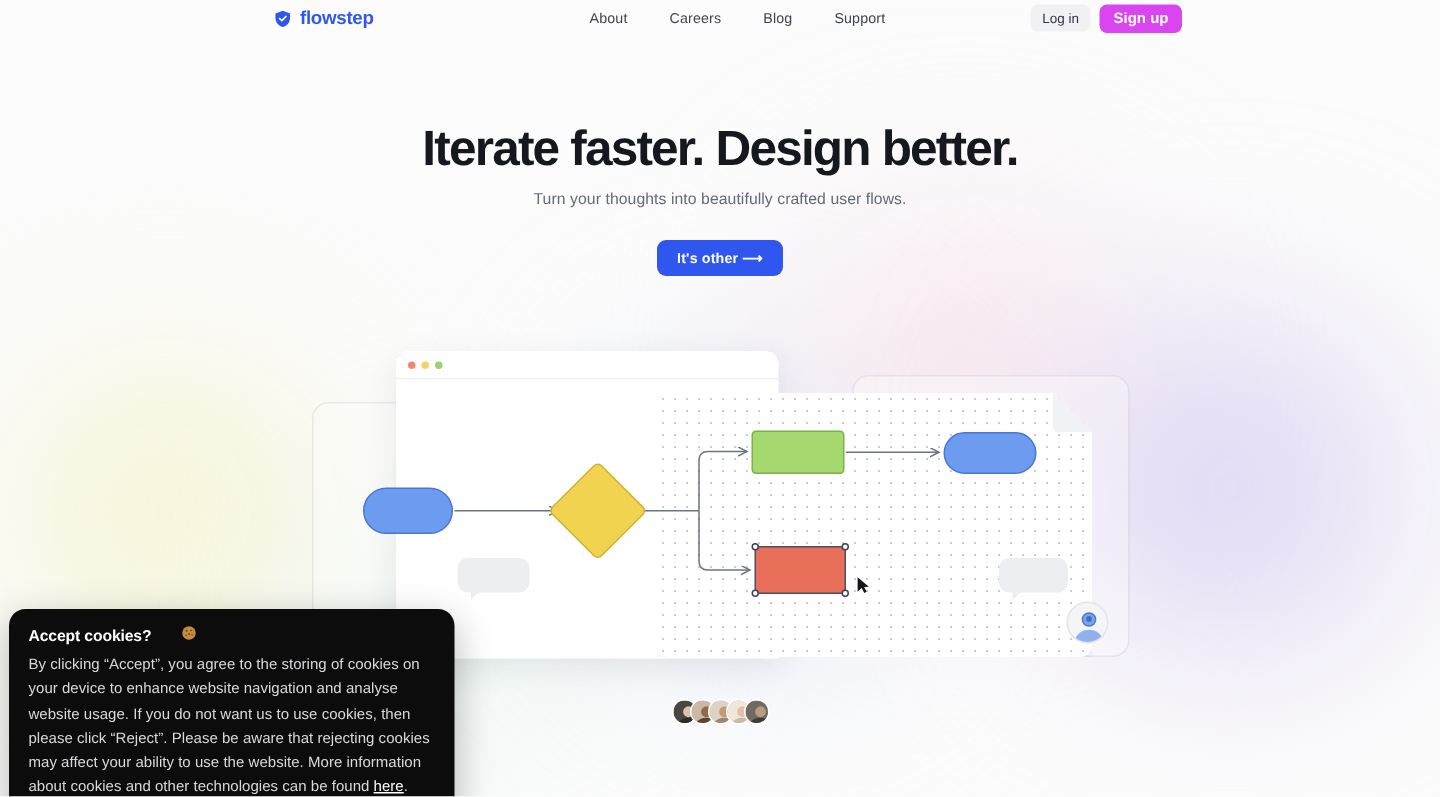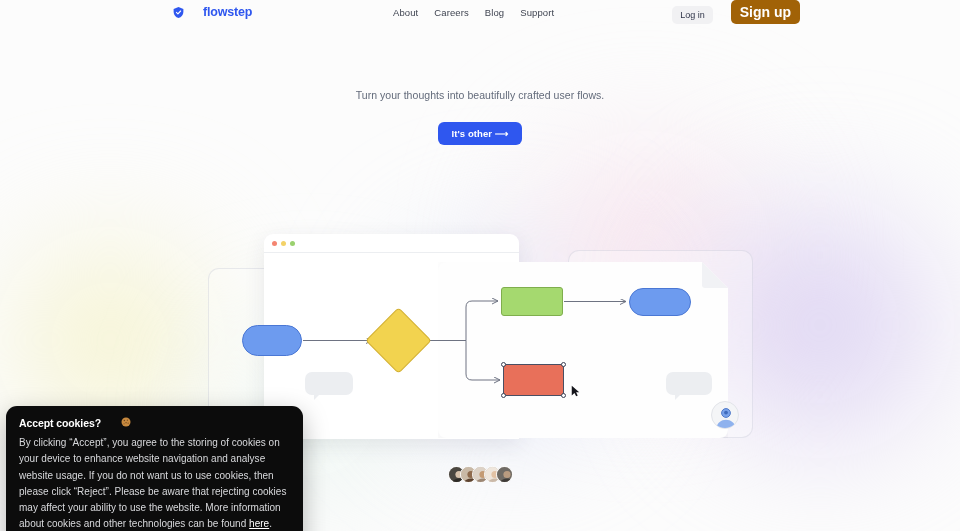--- a/index.html
+++ b/index.html
@@ -27,35 +27,35 @@
   #blob-blue { left: 360px; top: 215px; width: 300px; height: 250px;
     background: radial-gradient(circle, rgba(205,215,245,.75) 0%, rgba(224,230,248,.4) 48%, rgba(250,251,254,0) 74%); }
   #blob-mint { left: 180px; top: 300px; width: 260px; height: 220px;
     background: radial-gradient(circle, rgba(214,238,228,.6) 0%, rgba(232,244,238,.3) 50%, rgba(251,253,252,0) 75%); }
 
   
   #header {
     position: absolute; left: 0; top: 0; width: 960px; height: 24px;
     display: flex; align-items: center; z-index: 40;
   }
-  #logo { position: absolute; left: 172px; display: flex; align-items: flex-start; gap: 18px; cursor: pointer; }
+  #logo { position: absolute; left: 182px; display: flex; align-items: center; gap: 5px; cursor: pointer; }
   #logo .mark { width: 13px; height: 13px; display: block; }
   #logo .word { font-size: 12.5px; font-weight: 700; color: #2f57ef; letter-spacing: -.2px; }
 
-  #nav { position: absolute; left: 393px; display: flex; gap: 16px; align-items: center; }
+  #nav { position: absolute; left: 393px; display: flex; gap: 28px; align-items: center; }
   #nav a { font-size: 9.5px; color: #3f4451; text-decoration: none; letter-spacing: .1px; cursor: pointer; }
 
-  #auth { position: absolute; right: 160px; display: flex; gap: 18px; align-items: flex-end; }
+  #auth { position: absolute; right: 172px; display: flex; gap: 6px; align-items: center; }
   .btn-login {
     font-size: 9px; color: #31364a; background: #f1f1f3;
     border: none; border-radius: 5px; padding: 4px 8px; cursor: pointer;
     font-family: inherit;
   }
   .btn-signup {
-    font-size: 14px; color: #fff; background: #a16207; font-weight: 600;
+    font-size: 10px; color: #fff; background: #d946ef; font-weight: 600;
     border: none; border-radius: 5px; padding: 4px 9px; cursor: pointer;
     font-family: inherit;
   }
 
   
   #hero { position: absolute; left: 0; top: 80px; width: 960px; text-align: center; z-index: 30; }
   #headline {
     font-size: 33px; font-weight: 700; color: #16181f;
     letter-spacing: -1.2px; line-height: 1.15;
   }
@@ -216,20 +216,21 @@
       <a href="#">Support</a>
     </nav>
 
     <div id="auth">
       <button class="btn-login">Log in</button>
       <button class="btn-signup">Sign up</button>
     </div>
   </div>
 
   <div id="hero">
+    <h1 id="headline">Iterate faster. Design better.</h1>
     <p id="subhead">Turn your thoughts into beautifully crafted user flows.</p>
     <div id="cta-wrap">
       <button class="btn-cta">It's other ⟶</button>
     </div>
   </div>
 
   <div id="illus-root">
 
     <div class="ghost-card" id="ghost-left"></div>
     <div class="ghost-card" id="ghost-right"></div>

